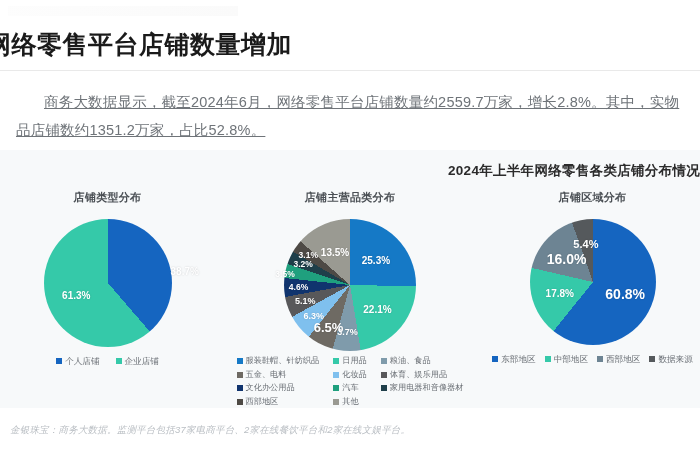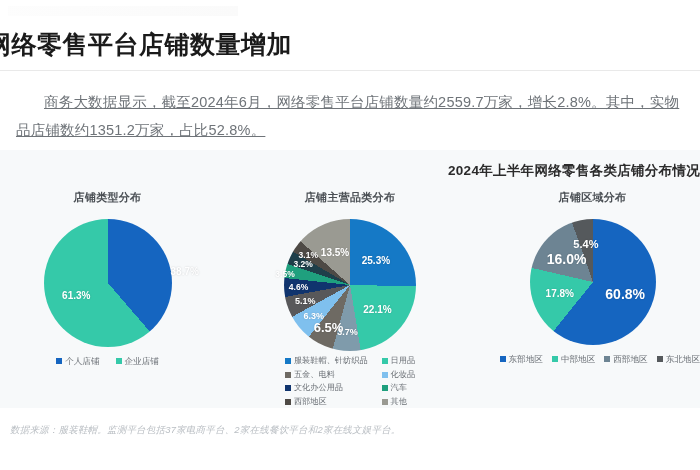--- a/index.html
+++ b/index.html
@@ -59,21 +59,21 @@
           font-size:8.6px;color:#6b7076;line-height:12px;}
   .li{display:flex;align-items:center;gap:3px;white-space:nowrap;}
   .sw{width:6px;height:6px;flex:0 0 6px;display:inline-block;}
 
   .legend-cols{display:flex;gap:14px;justify-content:center;font-size:8.2px;
                color:#6b7076;line-height:12.5px;}
   .legend-col{display:flex;flex-direction:column;gap:1px;}
 
   .legend1{margin-top:8px;}
   .legend2{margin-top:4px;}
-  .legend3{margin-top:8px;gap:4px 9px;justify-content:flex-end;}
+  .legend3{margin-top:8px;gap:4px 9px;}
 
   
   .source{
     position:absolute;left:10px;top:424px;
     font-size:9.5px;font-style:italic;color:#b9bec3;letter-spacing:.2px;
     white-space:nowrap;
   }
   .topghost{
     position:absolute;left:8px;top:6px;width:230px;height:10px;
     background:linear-gradient(90deg,#fbfbfb,#f6f6f6);opacity:.55;
@@ -159,20 +159,34 @@
             </div>
             <div class="li">
               <span class="sw" style="background: rgb(31, 160, 126);"></span>
               <span>汽车</span>
             </div>
             <div class="li">
               <span class="sw" style="background: rgb(154, 154, 146);"></span>
               <span>其他</span>
             </div>
           </div>
+          <div class="legend-col">
+            <div class="li">
+              <span class="sw" style="background: rgb(127, 155, 171);"></span>
+              <span>粮油、食品</span>
+            </div>
+            <div class="li">
+              <span class="sw" style="background: rgb(88, 88, 90);"></span>
+              <span>体育、娱乐用品</span>
+            </div>
+            <div class="li">
+              <span class="sw" style="background: rgb(31, 63, 74);"></span>
+              <span>家用电器和音像器材</span>
+            </div>
+          </div>
         </div>
     </div>
 
     <div class="panel p3">
       <div class="panel-title">店铺区域分布</div>
       <div class="pie-wrap" id="pie3" style="width: 126px; height: 126px;">
           <div class="pie" style="width: 126px; height: 126px; background: conic-gradient(rgb(21, 101, 192) 0deg, rgb(21, 101, 192) 218.88deg, rgb(53, 201, 169) 218.88deg, rgb(53, 201, 169) 282.96deg, rgb(109, 132, 147) 282.96deg, rgb(109, 132, 147) 340.56deg, rgb(85, 89, 92) 340.56deg, rgb(85, 89, 92) 360deg);"></div>
           <div class="lbl" style="left: 95.6746px; top: 74.5322px; font-size: 14px;">60.8%</div>
           <div class="lbl" style="left: 30.2536px; top: 74.3267px; font-size: 10px;">17.8%</div>
           <div class="lbl" style="left: 37.1531px; top: 39.9227px; font-size: 14px;">16.0%</div>
@@ -186,20 +200,20 @@
           <div class="li">
             <span class="sw" style="background: rgb(53, 201, 169);"></span>
             <span>中部地区</span>
           </div>
           <div class="li">
             <span class="sw" style="background: rgb(109, 132, 147);"></span>
             <span>西部地区</span>
           </div>
           <div class="li">
             <span class="sw" style="background: rgb(85, 89, 92);"></span>
-            <span>东北地区</span>
+            <span>数据来源</span>
           </div>
         </div>
     </div>
   </div>
 
-  <div class="source">数据来源：服装鞋帽。监测平台包括37家电商平台、2家在线餐饮平台和2家在线文娱平台。</div>
+  <div class="source">金银珠宝：商务大数据。监测平台包括37家电商平台、2家在线餐饮平台和2家在线文娱平台。</div>
 </div>
 
 </body></html>

